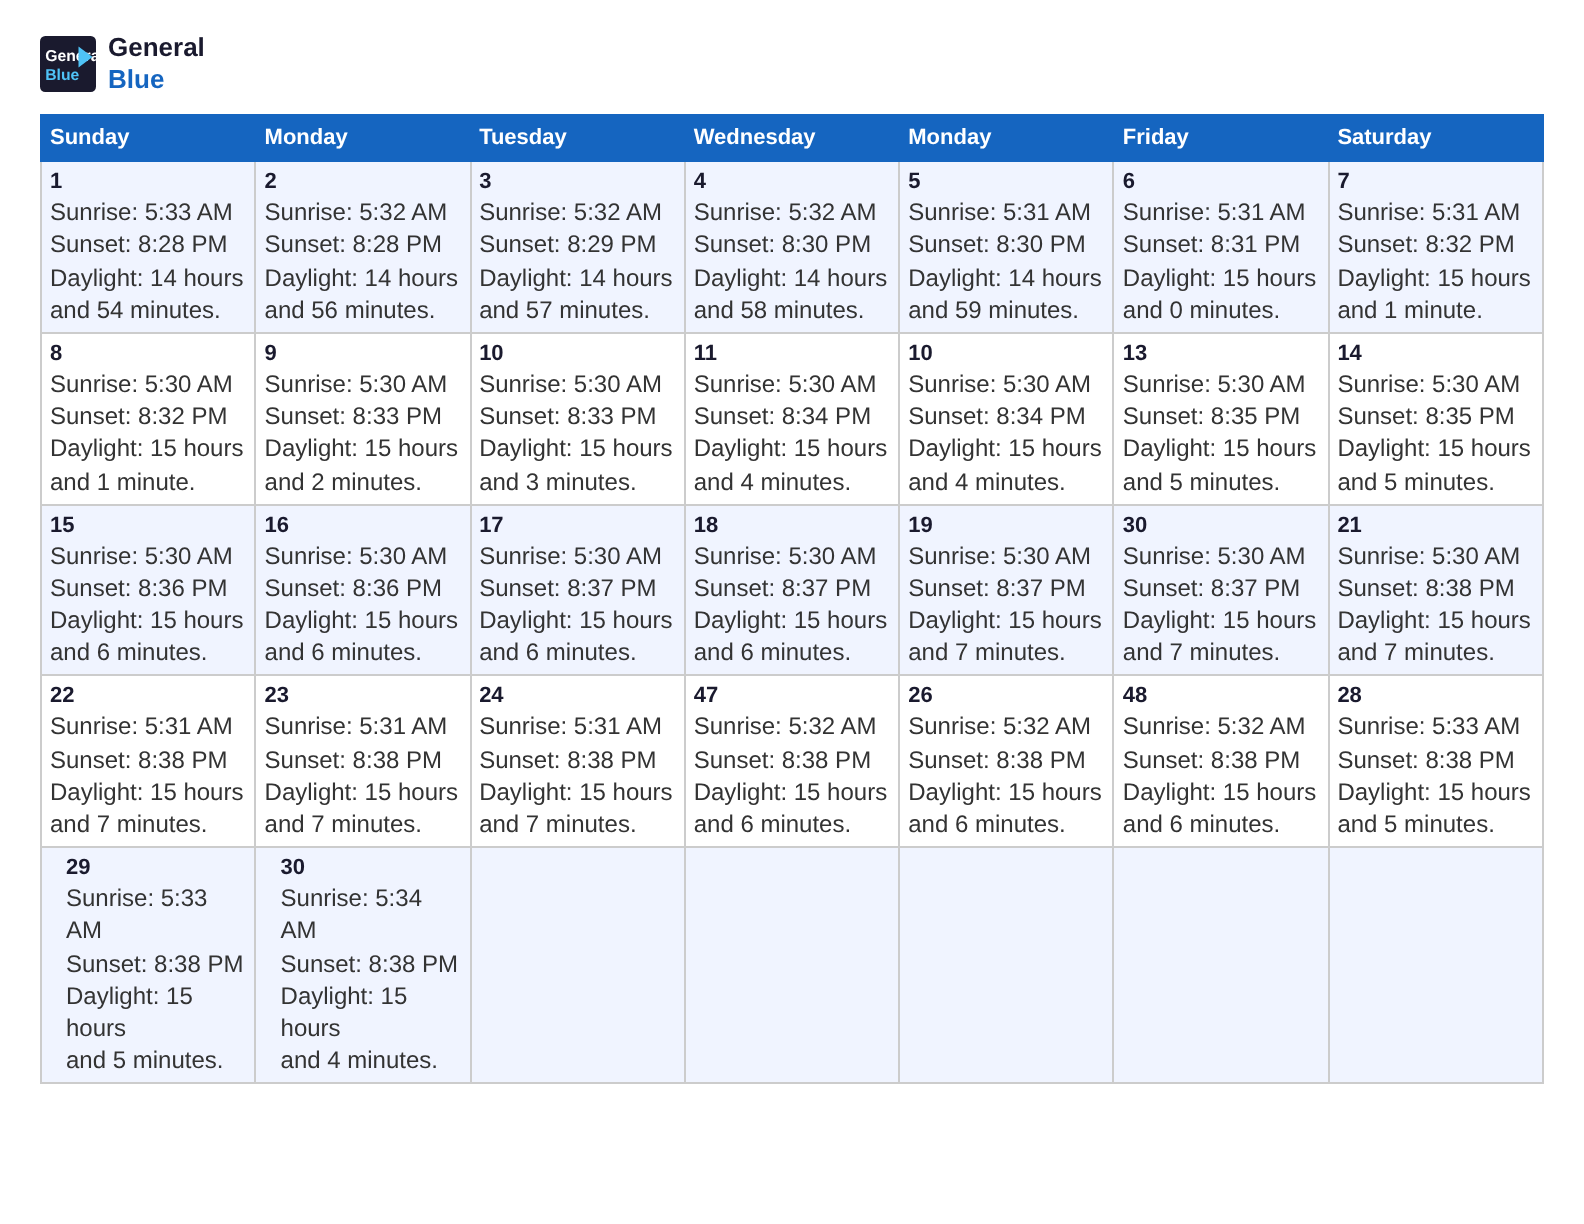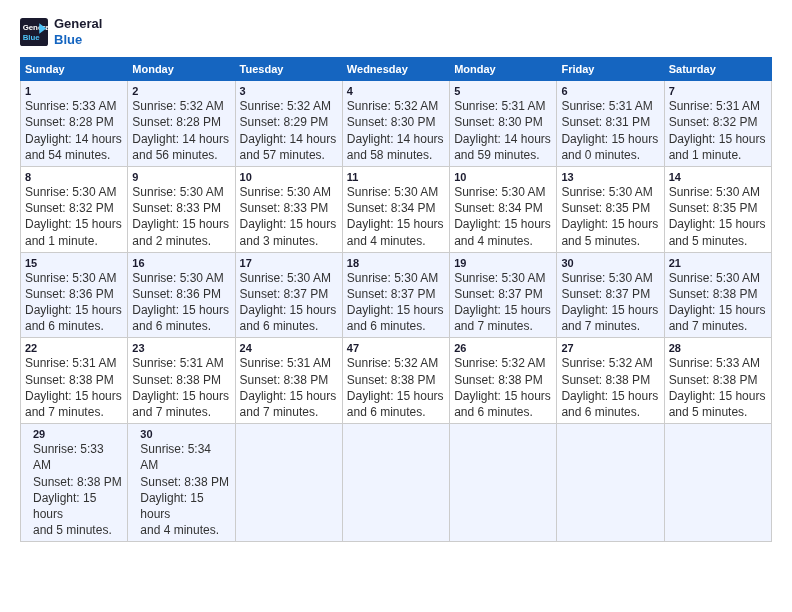--- a/index.html
+++ b/index.html
@@ -232,21 +232,21 @@
           </td>
           <td>
             <span class="day-num">47</span>
             <div class="day-info">Sunrise: 5:32 AM<br>Sunset: 8:38 PM<br>Daylight: 15 hours<br>and 6 minutes.</div>
           </td>
           <td>
             <span class="day-num">26</span>
             <div class="day-info">Sunrise: 5:32 AM<br>Sunset: 8:38 PM<br>Daylight: 15 hours<br>and 6 minutes.</div>
           </td>
           <td>
-            <span class="day-num">27</span>
+            <span class="day-num">48</span>
             <div class="day-info">Sunrise: 5:32 AM<br>Sunset: 8:38 PM<br>Daylight: 15 hours<br>and 6 minutes.</div>
           </td>
           <td>
             <span class="day-num">28</span>
             <div class="day-info">Sunrise: 5:33 AM<br>Sunset: 8:38 PM<br>Daylight: 15 hours<br>and 5 minutes.</div>
           </td>
         </tr>
         <tr class="row-shaded">
           <td>
             <span class="day-num">29</span>

